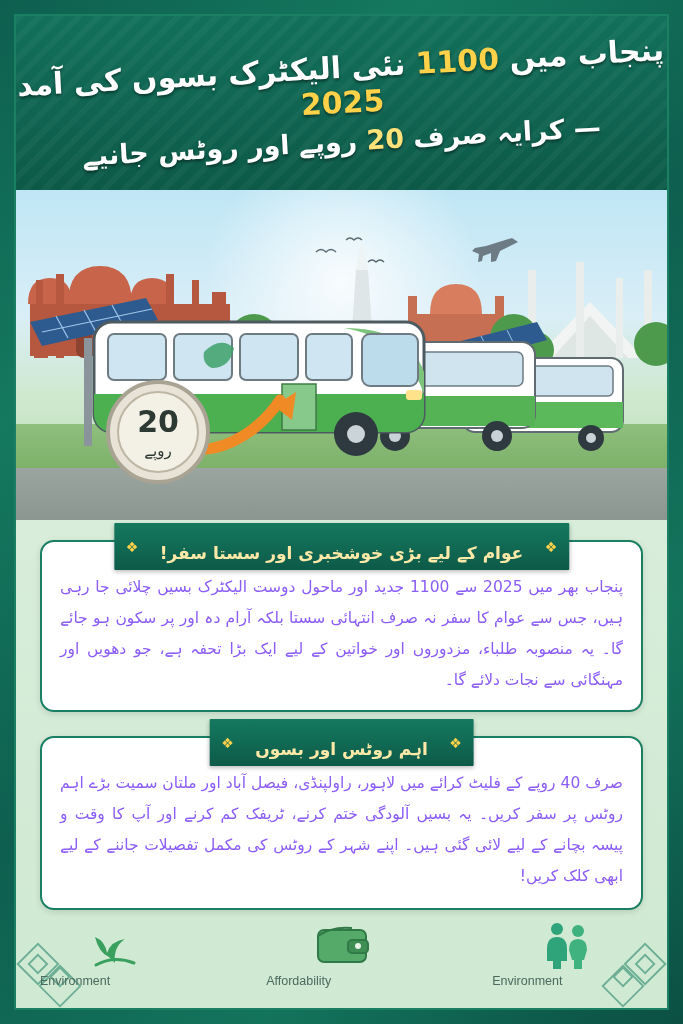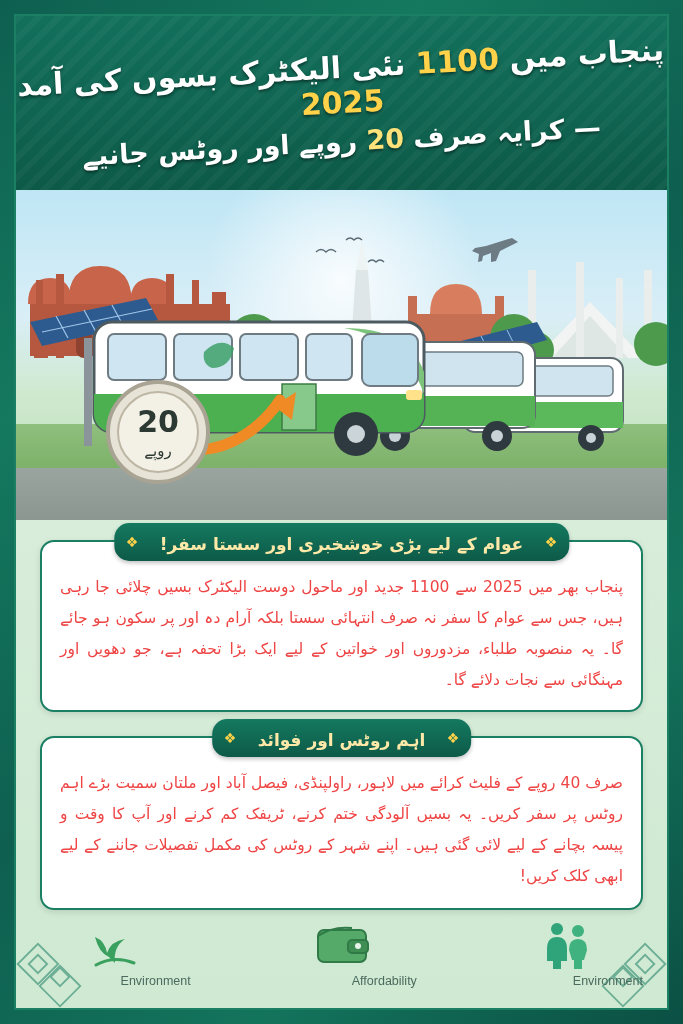--- a/index.html
+++ b/index.html
@@ -90,46 +90,46 @@
     border:2px solid #1a7f63;
     border-radius:14px;
     box-shadow:0 2px 6px rgba(0,0,0,.12);
   }
   .sec1{top:540px;min-height:164px;}
   .sec2{top:736px;min-height:170px;}
   .sec-title{
     position:absolute;left:50%;top:-19px;transform:translateX(-50%);
     background:linear-gradient(180deg,#14795f 0%,#0d5a48 100%);
     color:#ffe9a8;
-    border-radius:15px;
-    padding:11px 46px 7px;
+    border-radius:1px;
+    padding:20px 46px 7px;
     font-family:"DejaVu Sans", sans-serif;
     font-size:17px;font-weight:bold;direction:rtl;white-space:nowrap;
     box-shadow:0 2px 4px rgba(0,0,0,.25);
   }
   .sec-title:before,.sec-title:after{
     content:"\2756";position:absolute;top:50%;transform:translateY(-50%);
     color:#ffd24a;font-size:14px;
   }
   .sec-title:before{left:12px;}
   .sec-title:after{right:12px;}
   .sec-body{
     direction:rtl;text-align:justify;text-align-last:right;
     font-family:"DejaVu Sans", sans-serif;
     font-size:15.5px;line-height:2.0;
-    color:#ef4444;
+    color:#8b5cf6;
     padding:30px 18px 14px 18px;
   }
   
   .benefits{
     position:absolute;left:40px;right:40px;top:916px;height:92px;
     display:flex;justify-content:space-between;align-items:flex-start;
   }
   .benefit{
-    width:25%;text-align:right;
+    width:25%;text-align:left;
   }
   .benefit .ic{
     height:56px;display:flex;align-items:center;justify-content:center;
   }
   .benefit .lbl{
     margin-top:2px;font-size:12.5px;color:#4b6b5f;
     font-family:"Liberation Sans", sans-serif;
   }
   
   .coin-wrap{position:absolute;left:88px;bottom:34px;width:108px;height:108px;}
@@ -336,21 +336,21 @@
       <text x="54" y="78" text-anchor="middle" font-family="DejaVu Sans, sans-serif" font-size="15" fill="#2c3a33" direction="rtl">روپے</text>
     </svg>
   </div>
 
   <div class="section sec1">
     <div class="sec-title">عوام کے لیے بڑی خوشخبری اور سستا سفر!</div>
     <div class="sec-body">پنجاب بھر میں 2025 سے 1100 جدید اور ماحول دوست الیکٹرک بسیں چلائی جا رہی ہیں، جس سے عوام کا سفر نہ صرف انتہائی سستا بلکہ آرام دہ اور پر سکون ہو جائے گا۔ یہ منصوبہ طلباء، مزدوروں اور خواتین کے لیے ایک بڑا تحفہ ہے، جو دھویں اور مہنگائی سے نجات دلائے گا۔</div>
   </div>
 
   <div class="section sec2">
-    <div class="sec-title">اہم روٹس اور فوائد</div>
+    <div class="sec-title">اہم روٹس اور بسوں</div>
     <div class="sec-body">صرف 40 روپے کے فلیٹ کرائے میں لاہور، راولپنڈی، فیصل آباد اور ملتان سمیت بڑے اہم روٹس پر سفر کریں۔ یہ بسیں آلودگی ختم کرنے، ٹریفک کم کرنے اور آپ کا وقت و پیسہ بچانے کے لیے لائی گئی ہیں۔ اپنے شہر کے روٹس کی مکمل تفصیلات جاننے کے لیے ابھی کلک کریں!</div>
   </div>
 
   <div class="benefits">
 
     <div class="benefit">
       <div class="ic">
         <svg width="54" height="50" viewBox="0 0 54 50">
           <path d="M27 44 q-2 -16 10 -24 q-14 2 -18 14 q-2 -12 -12 -16 q4 16 14 20 z" fill="#3aa05e"></path>
           <path d="M8 46 q18 -10 38 -2" fill="none" stroke="#3aa05e" stroke-width="3" stroke-linecap="round"></path>

